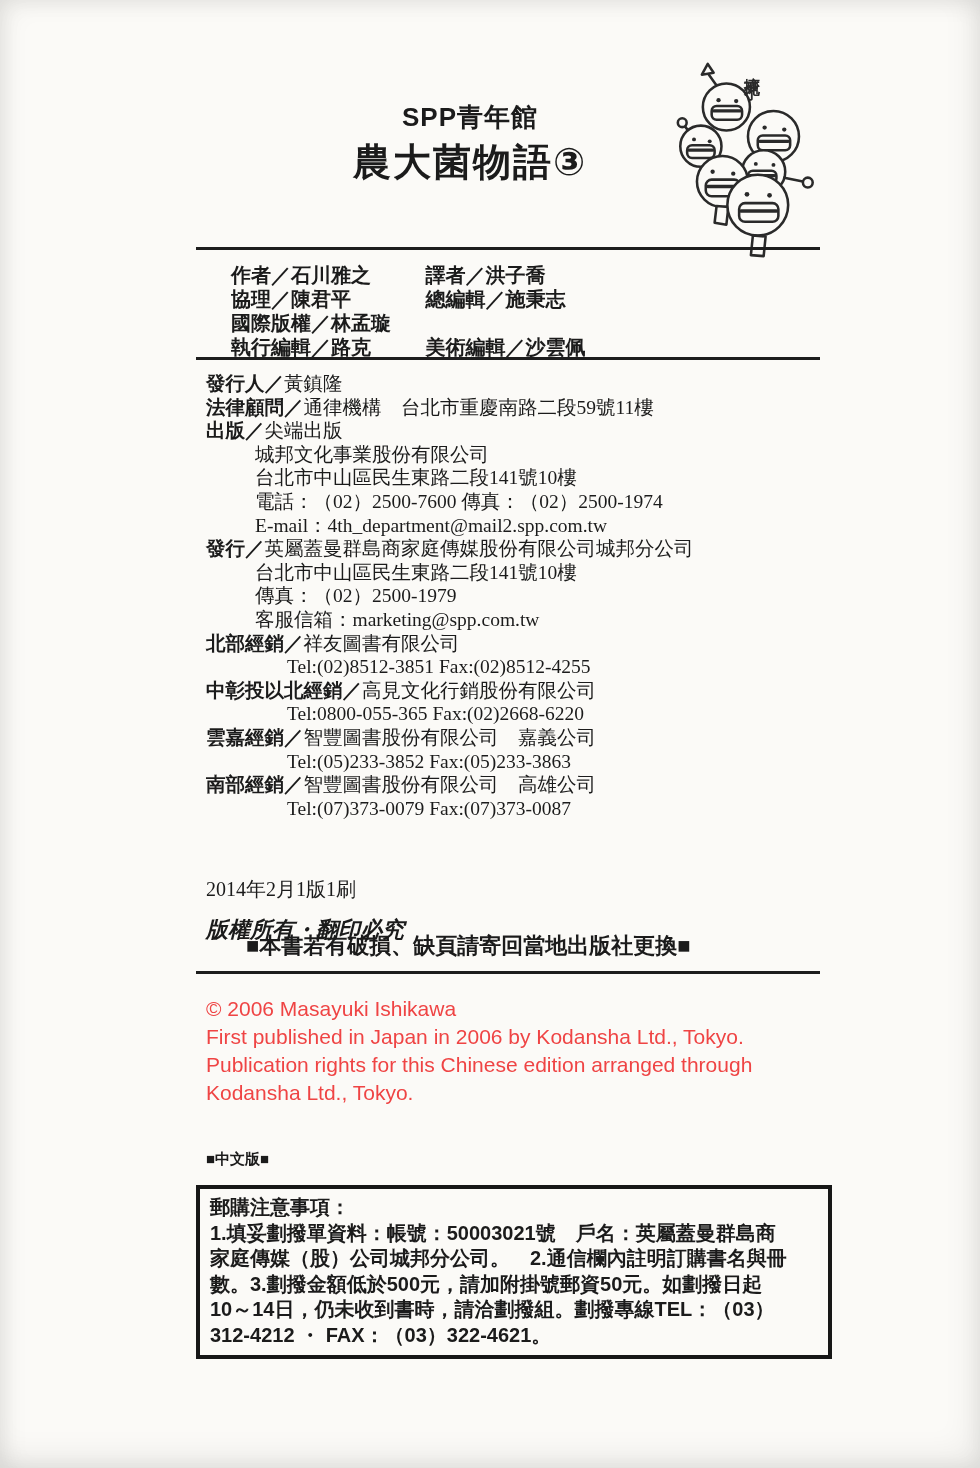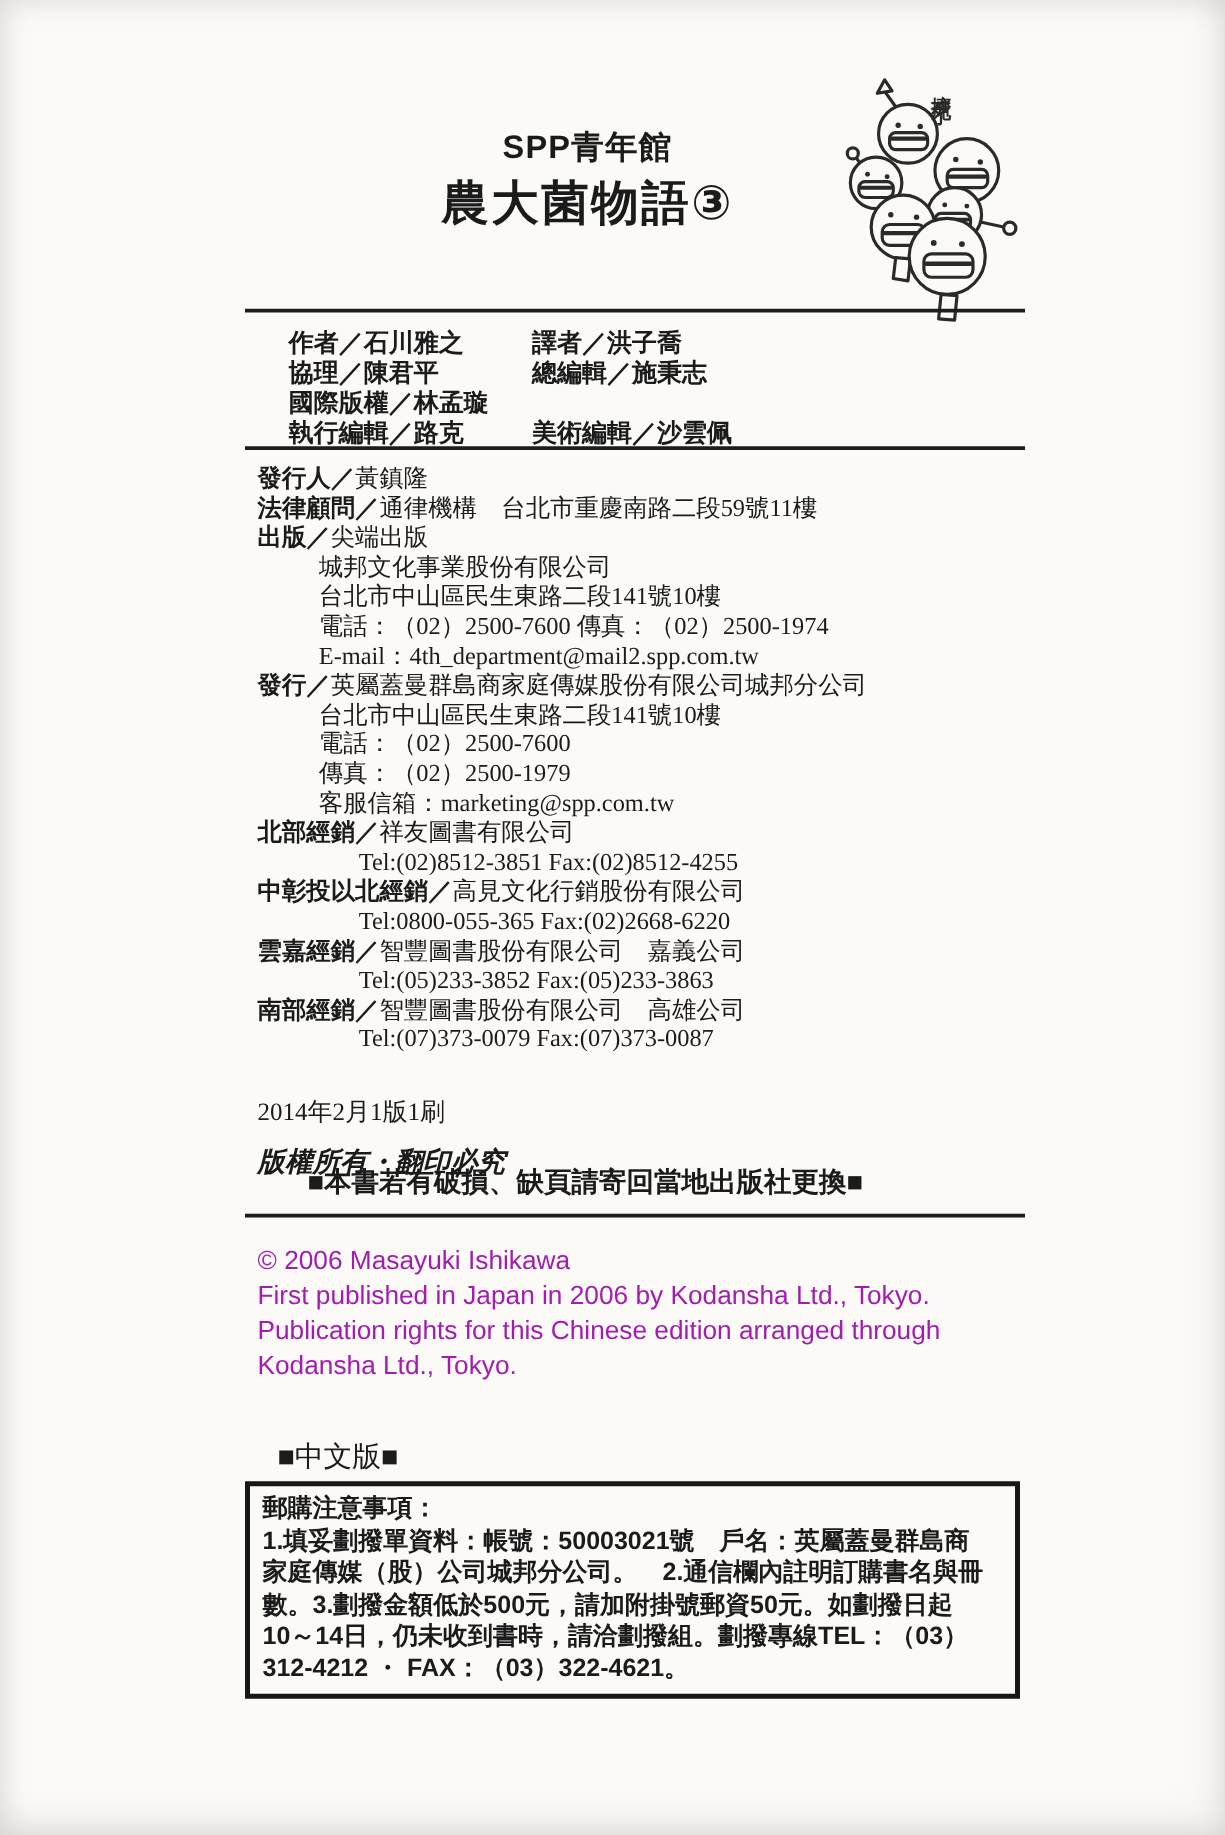--- a/index.html
+++ b/index.html
@@ -49,29 +49,29 @@
   .plbl{font-weight:700;}
   .pval{font-family:"Liberation Serif","DejaVu Serif",serif;}
   .ind1{padding-left:49px;}
   .ind2{padding-left:81px;}
 
   .printing{position:absolute;left:206px;top:860px;font-size:20px;}
   .rights{position:absolute;left:206px;top:915px;font-size:22px;font-weight:700;font-style:italic;}
   .damaged{position:absolute;left:206px;top:931px;font-size:22px;font-weight:700;margin-left:40px;}
 
   
-  .copyright{position:absolute;left:206px;top:995px;font-size:21px;line-height:28px;font-weight:500;color:#a21caf;}
-
-  .cn-label{position:absolute;left:206px;top:1150px;font-size:23px;font-weight:400;margin-left:16px;}
+  .copyright{position:absolute;left:206px;top:995px;font-size:21px;line-height:28px;font-weight:500;color:#ef4444;}
+
+  .cn-label{position:absolute;left:206px;top:1150px;font-size:15px;font-weight:700;}
 
   
   .mailbox{
     position:absolute;left:196px;top:1185px;width:598px;
     border:4px solid #171717;background:transparent;
-    padding:6px 4px 7px 10px;
+    padding:6px 20px 7px 10px;
     font-size:20px;line-height:25.5px;font-weight:600;
     white-space:nowrap;overflow:hidden;
   }
 
   svg .ink{stroke:#2a2a2a;}
 </style>
 </head>
 <body>
 
 <div class="page">
@@ -159,21 +159,20 @@
   <section class="publication gothic">
     <div class="prow"><span class="plbl">發行人／</span><span class="pval">黃鎮隆</span></div>
     <div class="prow"><span class="plbl">法律顧問／</span><span class="pval">通律機構　台北市重慶南路二段59號11樓</span></div>
     <div class="prow"><span class="plbl">出版／</span><span class="pval">尖端出版</span></div>
     <div class="prow ind1"><span class="pval">城邦文化事業股份有限公司</span></div>
     <div class="prow ind1"><span class="pval">台北市中山區民生東路二段141號10樓</span></div>
     <div class="prow ind1"><span class="pval">電話：（02）2500-7600 傳真：（02）2500-1974</span></div>
     <div class="prow ind1"><span class="pval">E-mail：4th_department@mail2.spp.com.tw</span></div>
     <div class="prow"><span class="plbl">發行／</span><span class="pval">英屬蓋曼群島商家庭傳媒股份有限公司城邦分公司</span></div>
     <div class="prow ind1"><span class="pval">台北市中山區民生東路二段141號10樓</span></div>
-    <div class="prow ind1"><span class="pval">電話：（02）2500-7600</span></div>
     <div class="prow ind1"><span class="pval">傳真：（02）2500-1979</span></div>
     <div class="prow ind1"><span class="pval">客服信箱：marketing@spp.com.tw</span></div>
     <div class="prow"><span class="plbl">北部經銷／</span><span class="pval">祥友圖書有限公司</span></div>
     <div class="prow ind2"><span class="pval">Tel:(02)8512-3851 Fax:(02)8512-4255</span></div>
     <div class="prow"><span class="plbl">中彰投以北經銷／</span><span class="pval">高見文化行銷股份有限公司</span></div>
     <div class="prow ind2"><span class="pval">Tel:0800-055-365  Fax:(02)2668-6220</span></div>
     <div class="prow"><span class="plbl">雲嘉經銷／</span><span class="pval">智豐圖書股份有限公司　嘉義公司</span></div>
     <div class="prow ind2"><span class="pval">Tel:(05)233-3852  Fax:(05)233-3863</span></div>
     <div class="prow"><span class="plbl">南部經銷／</span><span class="pval">智豐圖書股份有限公司　高雄公司</span></div>
     <div class="prow ind2"><span class="pval">Tel:(07)373-0079  Fax:(07)373-0087</span></div>

